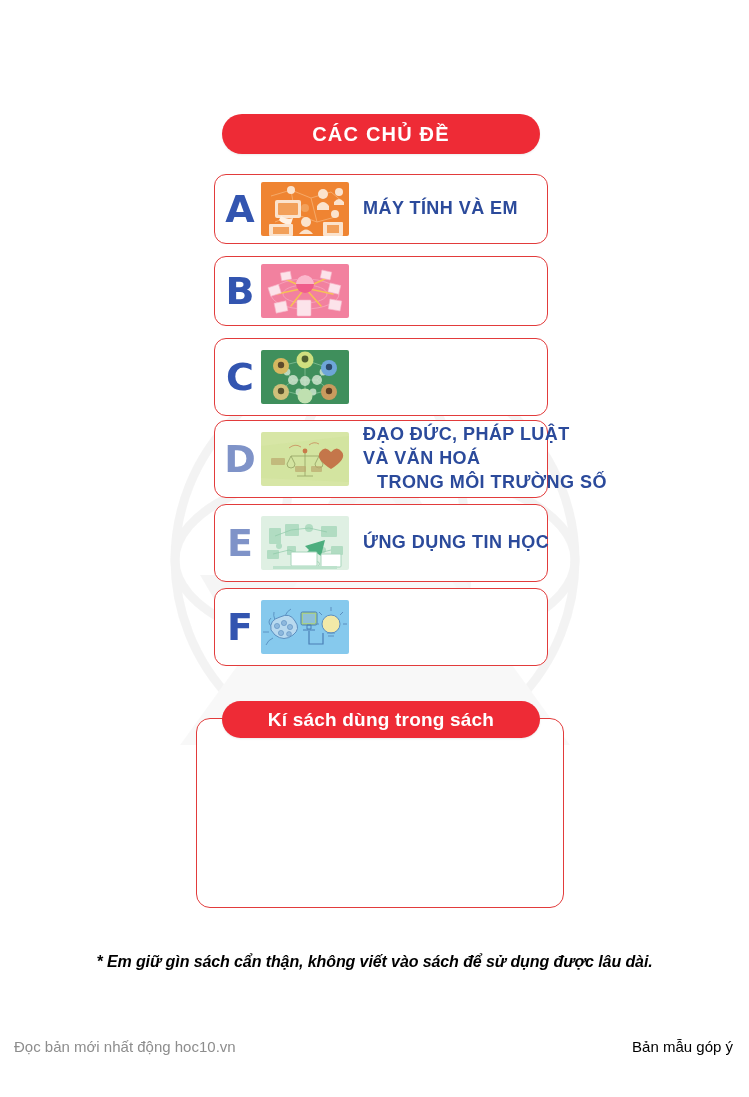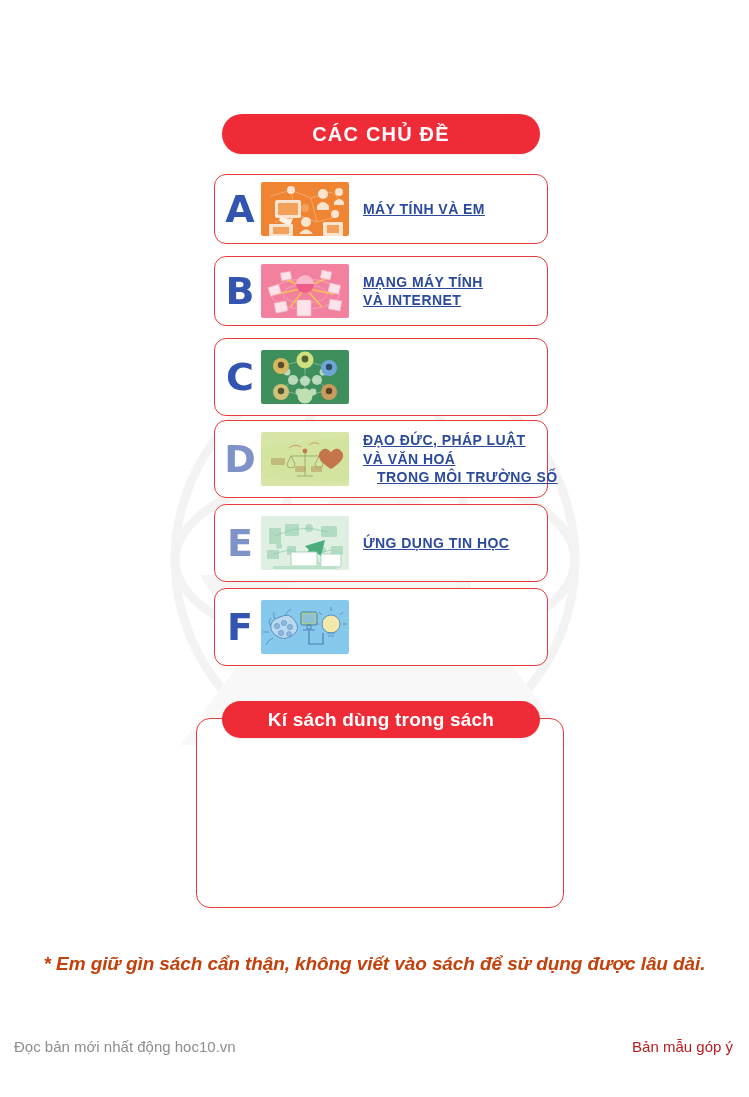--- a/index.html
+++ b/index.html
@@ -60,25 +60,24 @@
     margin-left:4px;
   }
   .topic-thumb{
     flex:0 0 88px;width:88px;height:54px;
     border-radius:2px;overflow:hidden;position:relative;
   }
   .topic-title{
     flex:1;margin-left:14px;margin-right:22px;
     color:#2b4a9b;
     font-weight:bold;
-    font-size:14px;
+    font-size:18px;
     line-height:1.32;
     letter-spacing:.45px;
     text-transform:uppercase;
-    text-decoration:underline;
   }
   .topic-title .ln{display:block;white-space:nowrap;}
   .topic-title .ln.ind{padding-left:14px;text-align:right;}
 
   
   #symbols-box{
     position:absolute;left:196px;top:718px;width:368px;height:190px;
     border:1.6px solid #e23b3b;
     border-radius:14px;
     background:#ffffff;
@@ -92,30 +91,30 @@
   .legend-label{
     margin-left:11px;font-weight:bold;font-size:14px;letter-spacing:.4px;
     white-space:nowrap;
   }
   .lbl-red{color:#e8242e;text-transform:uppercase;}
   .lbl-blue{color:#27509b;}
 
   
   #footnote{
     position:absolute;left:0;top:953px;width:749px;text-align:center;
-    color:#c2410c;font-weight:bold;font-style:italic;font-size:19px;
+    color:#000000;font-weight:bold;font-style:italic;font-size:16px;
     letter-spacing:-.1px;
   }
   #footer-left{
     position:absolute;left:14px;top:1038px;
     color:#8d8d8d;font-size:15px;
   }
   #footer-right{
     position:absolute;right:16px;top:1038px;
-    color:#b91c1c;font-size:15px;text-align:center;
+    color:#000000;font-size:15px;text-align:center;
   }
 </style>
 </head>
 <body>
 
 <svg class="watermark" viewBox="0 0 470 470">
   <g fill="none" stroke="#e9e9e9" stroke-width="9">
     <circle cx="235" cy="235" r="200"></circle>
     <ellipse cx="235" cy="235" rx="92" ry="200"></ellipse>
     <ellipse cx="235" cy="235" rx="200" ry="92"></ellipse>
@@ -186,24 +185,20 @@
           <rect x="20" y="8" width="10" height="8" transform="rotate(-10 25 12)"></rect>
           <rect x="60" y="7" width="10" height="8" transform="rotate(12 65 11)"></rect>
           <rect x="14" y="38" width="12" height="10" transform="rotate(-12 20 43)"></rect>
           <rect x="68" y="36" width="12" height="10" transform="rotate(10 74 41)"></rect>
           <rect x="36" y="36" width="14" height="16" rx="1"></rect>
         </g>
         <circle cx="44" cy="20" r="9" fill="#f05d8b"></circle>
         <path d="M35 20 a9 9 0 0 1 18 0z" fill="#fbb8cc"></path>
       </svg>
     </div>
-    <div class="topic-title">
-      <span class="ln">MẠNG MÁY TÍNH</span>
-      <span class="ln">VÀ INTERNET</span>
-    </div>
   </div>
 
   <div class="topic-card" id="card-c" style="top:338px;height:78px;">
     <div class="topic-letter" style="color: rgb(51, 85, 176);">C</div>
     <div class="topic-thumb">
       <svg viewBox="0 0 88 58" width="88" height="58">
         <rect width="88" height="58" fill="#3f8f5c"></rect>
         <g stroke="#8fc79f" stroke-width=".7" fill="none">
           <path d="M20 16 L44 10 L68 18 M20 16 L32 30 M44 10 L44 30 M68 18 L56 30 M20 40 L44 46 L68 40 M32 30 L20 40 M44 30 L44 46 M56 30 L68 40 M32 30 L44 30 L56 30"></path>
         </g>

